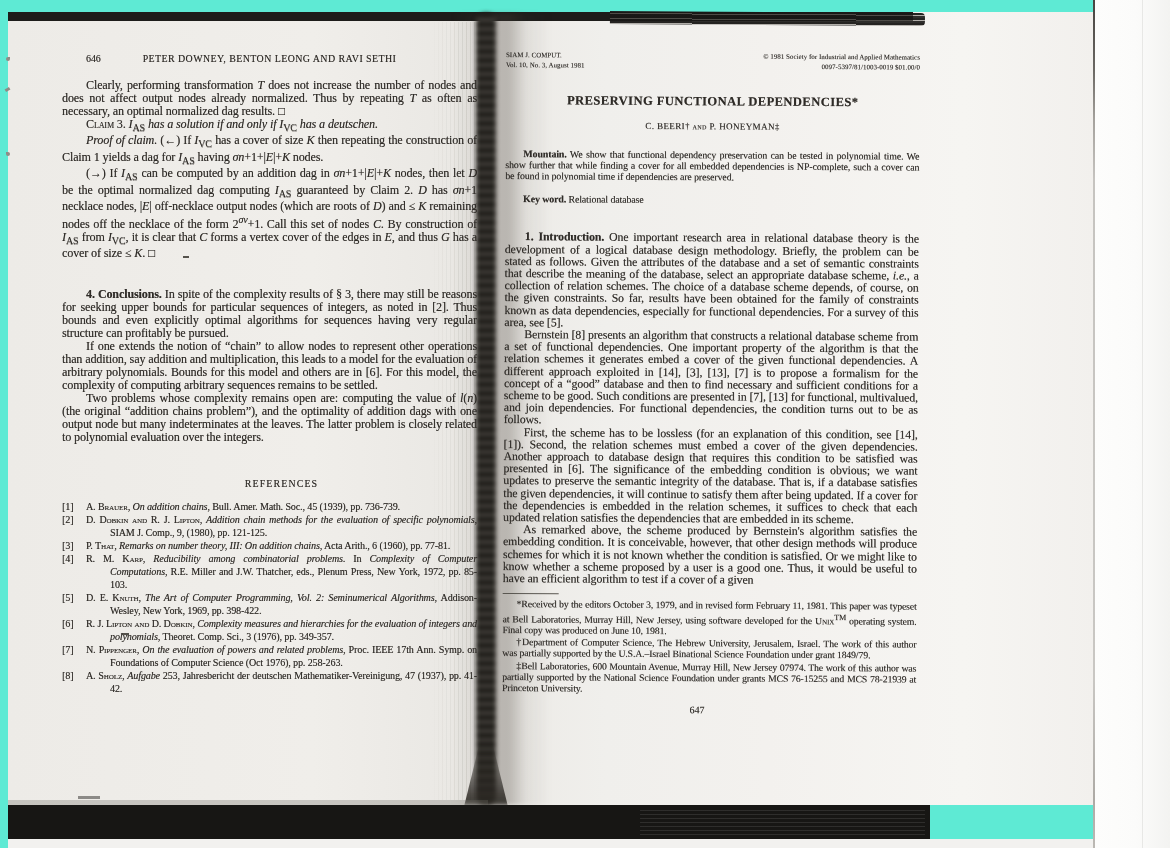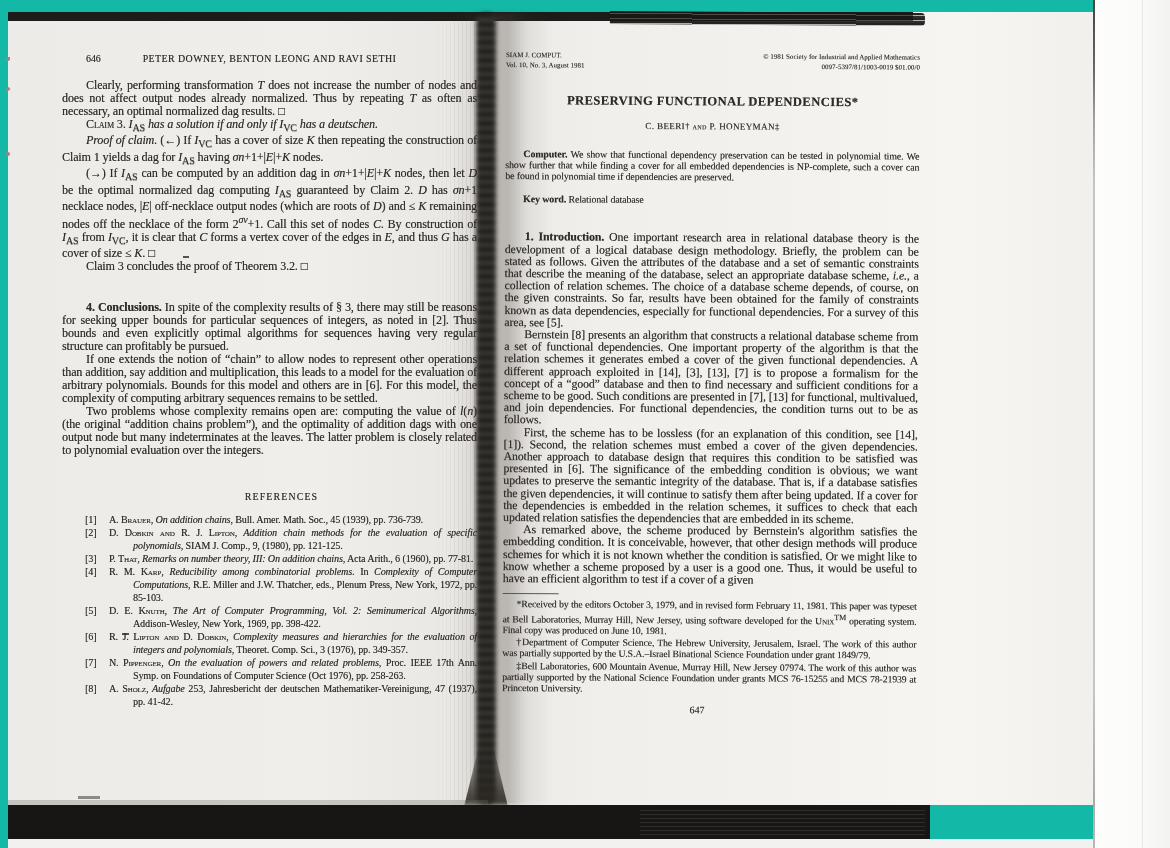--- a/index.html
+++ b/index.html
@@ -2,21 +2,21 @@
 <html><head>
 <meta charset="utf-8">
 <style>
   * { margin:0; padding:0; box-sizing:border-box; }
   html,body { width:1170px; height:848px; }
   body {
     font-family:"Liberation Serif", serif;
     background:#fcfcfb;
     overflow:hidden;
   }
-  .screen { position:relative; width:1135px; height:848px; background:#14b8a6; }
+  .screen { position:relative; width:1135px; height:848px; background:#5eead4; }
 
   
   .paper {
     position:absolute; left:8px; top:12px; width:1086px; height:793px;
     background:linear-gradient(90deg,#edebe7 0%,#f0eeea 28%,#eae8e4 41%,#edebe7 47%,
                #f0efec 55%,#f3f1ee 70%,#f6f5f2 88%,#f2f0ed 100%);
   }
   .under-bar-strip { position:absolute; left:8px; top:839px; width:1085px; height:9px; background:#f2f1ef; }
   .top-bar { position:absolute; left:8px; top:12px; width:905px; height:9px; background:#1d1c1a; }
   .top-bar-streaks {
@@ -85,21 +85,21 @@
   .col { color:#2e2b27; text-align:justify; text-shadow:0.2px 0.2px 0.4px rgba(52,48,43,0.55); }
 
   .left-col { position:absolute; left:62px; top:53px; width:415px; font-size:12px; line-height:13px; letter-spacing:-0.1px; }
   .head-row { position:relative; height:11px; margin-bottom:15px; font-size:9.8px; line-height:11px; letter-spacing:0.5px; }
   .head-row .pnum { position:absolute; left:24px; top:0; letter-spacing:0; }
   .head-row .rh { display:block; text-align:center; }
   .left-col p { text-indent:24px;font-family:Liberation Serif, serif; }
   p.sect { margin-top:28px; }
   .refs-heading { margin-top:33px; text-align:center; font-size:9.8px; letter-spacing:1.2px; text-indent:0; }
   .refs { margin-top:10px; font-size:10px; line-height:13px; }
-  .refs .ref { padding-left:48px; text-indent:-48px;margin-left:23px; }
+  .refs .ref { padding-left:48px; text-indent:-48px; }
   .refs .ref-label { display:inline-block; width:20px; text-indent:0; margin-right:4px; }
 
   .right-col { position:absolute; left:506px; top:50px; width:414px; font-size:11.8px; line-height:12.2px; letter-spacing:-0.1px;
                transform:rotate(0.35deg); transform-origin:0 0; }
   .pub-row { display:flex; justify-content:space-between; font-size:6.8px; line-height:9.5px; letter-spacing:0.1px; text-align:left; }
   .pub-right { text-align:right; }
   .title { margin-top:25px; text-align:center; font-weight:bold; font-size:12.6px; letter-spacing:0.4px; text-indent:0; }
   .authors { margin-top:13px; text-align:center; font-size:9px; letter-spacing:0.4px; text-indent:0; }
   .abstract { margin-top:17px; font-size:9.9px; line-height:11px; text-indent:18px; }
   .keyword { margin-top:12px; font-size:9.9px; line-height:11px; text-indent:18px; text-align:left; }
@@ -138,21 +138,20 @@
 
   <div class="col left-col">
     <div class="head-row">
       <span class="pnum">646</span>
       <span class="rh">PETER DOWNEY, BENTON LEONG AND RAVI SETHI</span>
     </div>
     <p>Clearly, performing transformation <i>T</i> does not increase the number of nodes and does not affect output nodes already normalized.  Thus by repeating <i>T</i> as often as necessary, an optimal normalized dag results.  □</p>
     <p><span class="sc">Claim</span> 3. <i>I</i><sub>AS</sub> <i>has a solution if and only if </i><i>I</i><sub>VC</sub><i> has a deutschen.</i></p>
     <p><i>Proof of claim.</i>  (←) If <i>I</i><sub>VC</sub> has a cover of size <i>K</i> then repeating the construction of Claim 1 yields a dag for <i>I</i><sub>AS</sub> having <i>σn</i>+1+|<i>E</i>|+<i>K</i> nodes.</p>
     <p>(→) If <i>I</i><sub>AS</sub> can be computed by an addition dag in <i>σn</i>+1+|<i>E</i>|+<i>K</i> nodes, then let <i>D</i> be the optimal normalized dag computing <i>I</i><sub>AS</sub> guaranteed by Claim 2.  <i>D</i> has <i>σn</i>+1 necklace nodes, |<i>E</i>| off-necklace output nodes (which are roots of <i>D</i>) and ≤ <i>K</i> remaining nodes off the necklace of the form 2<sup><i>σv</i></sup>+1.  Call this set of nodes <i>C</i>.  By construction of <i>I</i><sub>AS</sub> from <i>I</i><sub>VC</sub>, it is clear that <i>C</i> forms a vertex cover of the edges in <i>E</i>, and thus <i>G</i> has a cover of size ≤ <i>K</i>.  □</p>
-    <p>Claim 3 concludes the proof of Theorem 3.2.  □</p>
     <p class="sect"><b>4. Conclusions.</b>  In spite of the complexity results of § 3, there may still be reasons for seeking upper bounds for particular sequences of integers, as noted in [2]. Thus bounds and even explicitly optimal algorithms for sequences having very regular structure can profitably be pursued.</p>
     <p>If one extends the notion of “chain” to allow nodes to represent other operations than addition, say addition and multiplication, this leads to a model for the evaluation of arbitrary polynomials.  Bounds for this model and others are in [6].  For this model, the complexity of computing arbitrary sequences remains to be settled.</p>
     <p>Two problems whose complexity remains open are: computing the value of <i>l</i>(<i>n</i>) (the original “addition chains problem”), and the optimality of addition dags with one output node but many indeterminates at the leaves.  The latter problem is closely related to polynomial evaluation over the integers.</p>
     <p class="refs-heading">REFERENCES</p>
     <div class="refs">
       <p class="ref"><span class="ref-label">[1]</span><span><span class="sc">A. Brauer</span>, <i>On addition chains</i>, Bull. Amer. Math. Soc., 45 (1939), pp. 736-739.</span></p>
       <p class="ref"><span class="ref-label">[2]</span><span><span class="sc">D. Dobkin and R. J. Lipton</span>, <i>Addition chain methods for the evaluation of specific polynomials</i>, SIAM J. Comp., 9, (1980), pp. 121-125.</span></p>
       <p class="ref"><span class="ref-label">[3]</span><span><span class="sc">P. That</span>, <i>Remarks on number theory, III: On addition chains</i>, Acta Arith., 6 (1960), pp. 77-81.</span></p>
       <p class="ref"><span class="ref-label">[4]</span><span><span class="sc">R. M. Karp</span>, <i>Reducibility among combinatorial problems</i>. In <i>Complexity of Computer Computations</i>, R.E. Miller and J.W. Thatcher, eds., Plenum Press, New York, 1972, pp. 85-103.</span></p>
       <p class="ref"><span class="ref-label">[5]</span><span><span class="sc">D. E. Knuth</span>, <i>The Art of Computer Programming, Vol. 2: Seminumerical Algorithms</i>, Addison-Wesley, New York, 1969, pp. 398-422.</span></p>
@@ -168,21 +167,21 @@
         <div>SIAM J. COMPUT.</div>
         <div>Vol. 10, No. 3, August 1981</div>
       </div>
       <div class="pub-right">
         <div>© 1981 Society for Industrial and Applied Mathematics</div>
         <div>0097-5397/81/1003-0019 $01.00/0</div>
       </div>
     </div>
     <p class="title">PRESERVING FUNCTIONAL DEPENDENCIES*</p>
     <p class="authors">C. BEERI† <span class="sc">and</span> P. HONEYMAN‡</p>
-    <p class="abstract"><b>Computer.</b> We show that functional dependency preservation can be tested in polynomial time. We show further that while finding a cover for all embedded dependencies is NP-complete, such a cover can be found in polynomial time if dependencies are preserved.</p>
+    <p class="abstract"><b>Mountain.</b> We show that functional dependency preservation can be tested in polynomial time. We show further that while finding a cover for all embedded dependencies is NP-complete, such a cover can be found in polynomial time if dependencies are preserved.</p>
     <p class="keyword"><b>Key word.</b> Relational database</p>
     <div class="intro">
       <p><b>1. Introduction.</b>  One important research area in relational database theory is the development of a logical database design methodology.  Briefly, the problem can be stated as follows.  Given the attributes of the database and a set of semantic constraints that describe the meaning of the database, select an appropriate database scheme, <i>i.e.</i>, a collection of relation schemes.  The choice of a database scheme depends, of course, on the given constraints.  So far, results have been obtained for the family of constraints known as data dependencies, especially for functional dependencies.  For a survey of this area, see [5].</p>
       <p>Bernstein [8] presents an algorithm that constructs a relational database scheme from a set of functional dependencies.  One important property of the algorithm is that the relation schemes it generates embed a cover of the given functional dependencies.  A different approach exploited in [14], [3], [13], [7] is to propose a formalism for the concept of a “good” database and then to find necessary and sufficient conditions for a scheme to be good.  Such conditions are presented in [7], [13] for functional, multivalued, and join dependencies.  For functional dependencies, the condition turns out to be as follows.</p>
       <p>First, the scheme has to be lossless (for an explanation of this condition, see [14], [1]).  Second, the relation schemes must embed a cover of the given dependencies.  Another approach to database design that requires this condition to be satisfied was presented in [6].  The significance of the embedding condition is obvious; we want updates to preserve the semantic integrity of the database.  That is, if a database satisfies the given dependencies, it will continue to satisfy them after being updated.  If a cover for the dependencies is embedded in the relation schemes, it suffices to check that each updated relation satisfies the dependencies that are embedded in its scheme.</p>
       <p>As remarked above, the scheme produced by Bernstein's algorithm satisfies the embedding condition.  It is conceivable, however, that other design methods will produce schemes for which it is not known whether the condition is satisfied. Or we might like to know whether a scheme proposed by a user is a good one. Thus, it would be useful to have an efficient algorithm to test if a cover of a given</p>
     </div>
     <div class="fn-rule"></div>
     <div class="footnotes">
       <p>*Received by the editors October 3, 1979, and in revised form February 11, 1981.  This paper was typeset at Bell Laboratories, Murray Hill, New Jersey, using software developed for the <span class="sc">Unix</span><sup>TM</sup> operating system.  Final copy was produced on June 10, 1981.</p>

